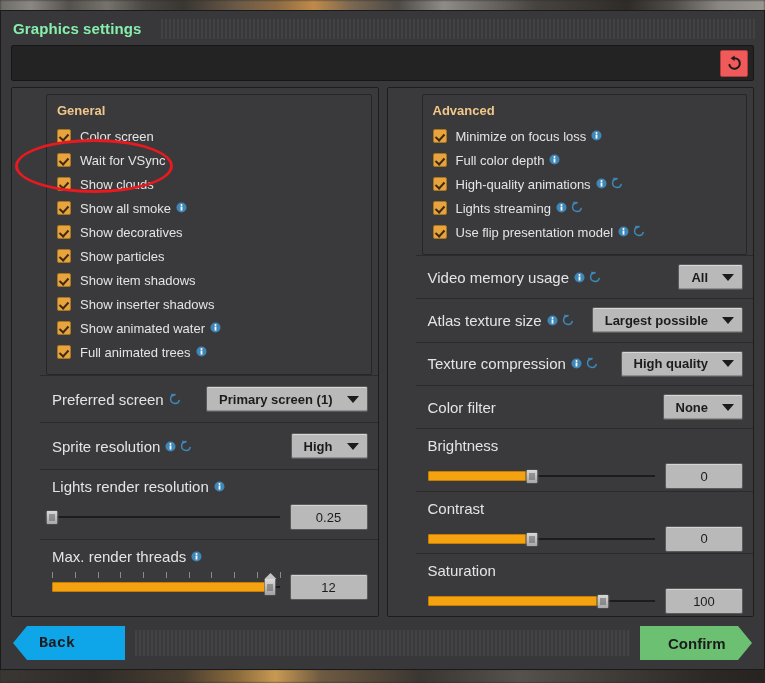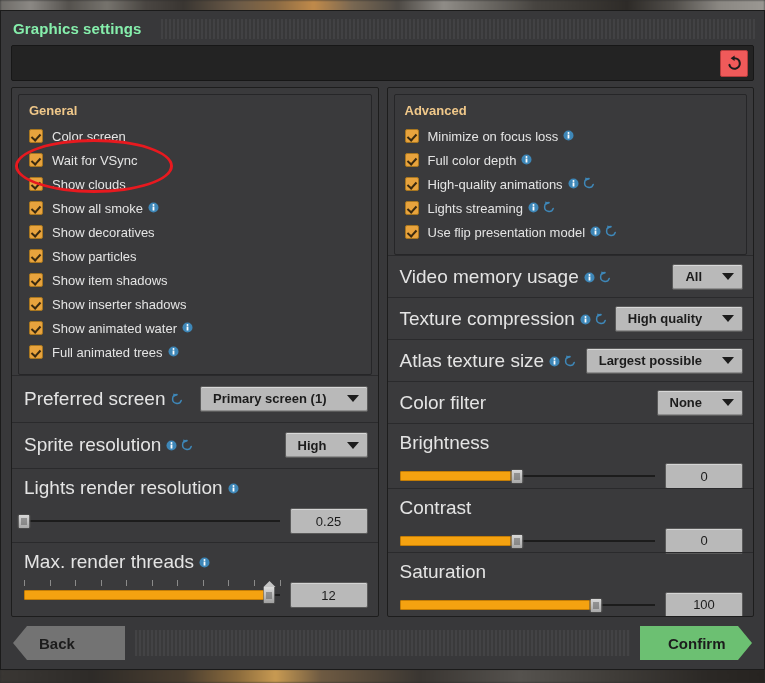--- a/index.html
+++ b/index.html
@@ -106,20 +106,21 @@
     gap: 8px;
     min-height: 0;
   }
   .column {
     flex: 1;
     border: 1px solid #1d1d1d;
     background: #3a3a3c;
     border-radius: 2px;
     display: flex; flex-direction: column;
     overflow: hidden;
+    padding-left: 28px;
   }
 
   
   .group-box {
     border: 1px solid #262628;
     background: #3a3a3c;
     margin: 6px 6px 0 6px;
     padding: 8px 10px 10px 10px;
     border-radius: 2px;
   }
@@ -167,35 +168,35 @@
     padding: 10px 10px 10px 12px;
     display: flex; align-items: center; justify-content: space-between;
     gap: 8px;
     min-height: 40px;
   }
   .setting-row.stack {
     display: block;
     padding: 8px 10px 9px 12px;
   }
   .setting-label {
-    font-size: 19px;
+    font-size: 15px;
     color: #e4e4e4;
     white-space: nowrap;
     display: flex; align-items: center;
   }
 
   
   .dropdown {
     background: #b9b9b9;
     border: 1px solid #5a5a5a;
     border-radius: 2px;
     height: 26px;
     padding: 0 8px 0 12px;
     display: flex; align-items: center; justify-content: space-between;
-    gap: 20px;
+    gap: 14px;
     cursor: pointer;
     box-shadow: inset 0 1px 0 #d8d8d8, inset 0 -1px 0 #8f8f8f;
     flex-shrink: 0;
   }
   .dropdown-text {
     font-size: 13px; font-weight: bold;
     color: #1c1c1c;
     white-space: nowrap;
   }
   .caret {
@@ -307,24 +308,25 @@
     height: 34px;
     display: flex; align-items: center;
     font-size: 15px; font-weight: bold;
     color: #1c1c1c;
     cursor: pointer;
     border: 1px solid #4a4a4a;
   }
   #back-button {
     width: 112px;
     padding-left: 26px;
-    background: #737373;
+    background: #0ea5e9;
     clip-path: polygon(14px 0, 100% 0, 100% 100%, 14px 100%, 0 50%);
     border: none;
     box-shadow: none;
+    font-family: Liberation Mono, monospace;
   }
   #confirm-button {
     width: 112px;
     padding-left: 28px;
     background: #6cc072;
     clip-path: polygon(0 0, calc(100% - 14px) 0, 100% 50%, calc(100% - 14px) 100%, 0 100%);
     border: none;
   }
 
   
@@ -610,55 +612,55 @@
                   </svg></span>
               </span>
             </span>
             <span class="dropdown">
               <span class="dropdown-text">All</span>
               <span class="caret"></span>
             </span>
           </div>
           <div class="setting-row">
             <span class="setting-label">
-              <span>Texture compression</span>
+              <span>Atlas texture size</span>
               <span class="mini-icons">
                 <span class="icon-info"><svg width="11" height="11" viewBox="0 0 11 11">
                     <circle cx="5.5" cy="5.5" r="5" fill="#3e87b8"></circle>
                     <circle cx="5.5" cy="2.9" r="1" fill="#fff"></circle>
                     <rect x="4.6" y="4.5" width="1.8" height="4" fill="#fff"></rect>
                   </svg></span>
                 <span class="icon-reset"><svg width="12" height="12" viewBox="0 0 12 12">
                     <path d="M6 1.6 A4.4 4.4 0 1 0 10.2 7.4" fill="none" stroke="#3e87b8" stroke-width="1.5" stroke-linecap="round"></path>
                     <path d="M2.2 0.4 L7.0 2.0 L2.6 4.0 Z" fill="#3e87b8"></path>
                   </svg></span>
               </span>
             </span>
             <span class="dropdown">
-              <span class="dropdown-text">High quality</span>
+              <span class="dropdown-text">Largest possible</span>
               <span class="caret"></span>
             </span>
           </div>
           <div class="setting-row">
             <span class="setting-label">
-              <span>Atlas texture size</span>
+              <span>Texture compression</span>
               <span class="mini-icons">
                 <span class="icon-info"><svg width="11" height="11" viewBox="0 0 11 11">
                     <circle cx="5.5" cy="5.5" r="5" fill="#3e87b8"></circle>
                     <circle cx="5.5" cy="2.9" r="1" fill="#fff"></circle>
                     <rect x="4.6" y="4.5" width="1.8" height="4" fill="#fff"></rect>
                   </svg></span>
                 <span class="icon-reset"><svg width="12" height="12" viewBox="0 0 12 12">
                     <path d="M6 1.6 A4.4 4.4 0 1 0 10.2 7.4" fill="none" stroke="#3e87b8" stroke-width="1.5" stroke-linecap="round"></path>
                     <path d="M2.2 0.4 L7.0 2.0 L2.6 4.0 Z" fill="#3e87b8"></path>
                   </svg></span>
               </span>
             </span>
             <span class="dropdown">
-              <span class="dropdown-text">Largest possible</span>
+              <span class="dropdown-text">High quality</span>
               <span class="caret"></span>
             </span>
           </div>
           <div class="setting-row">
             <span class="setting-label">
               <span>Color filter</span>
             </span>
             <span class="dropdown">
               <span class="dropdown-text">None</span>
               <span class="caret"></span>

